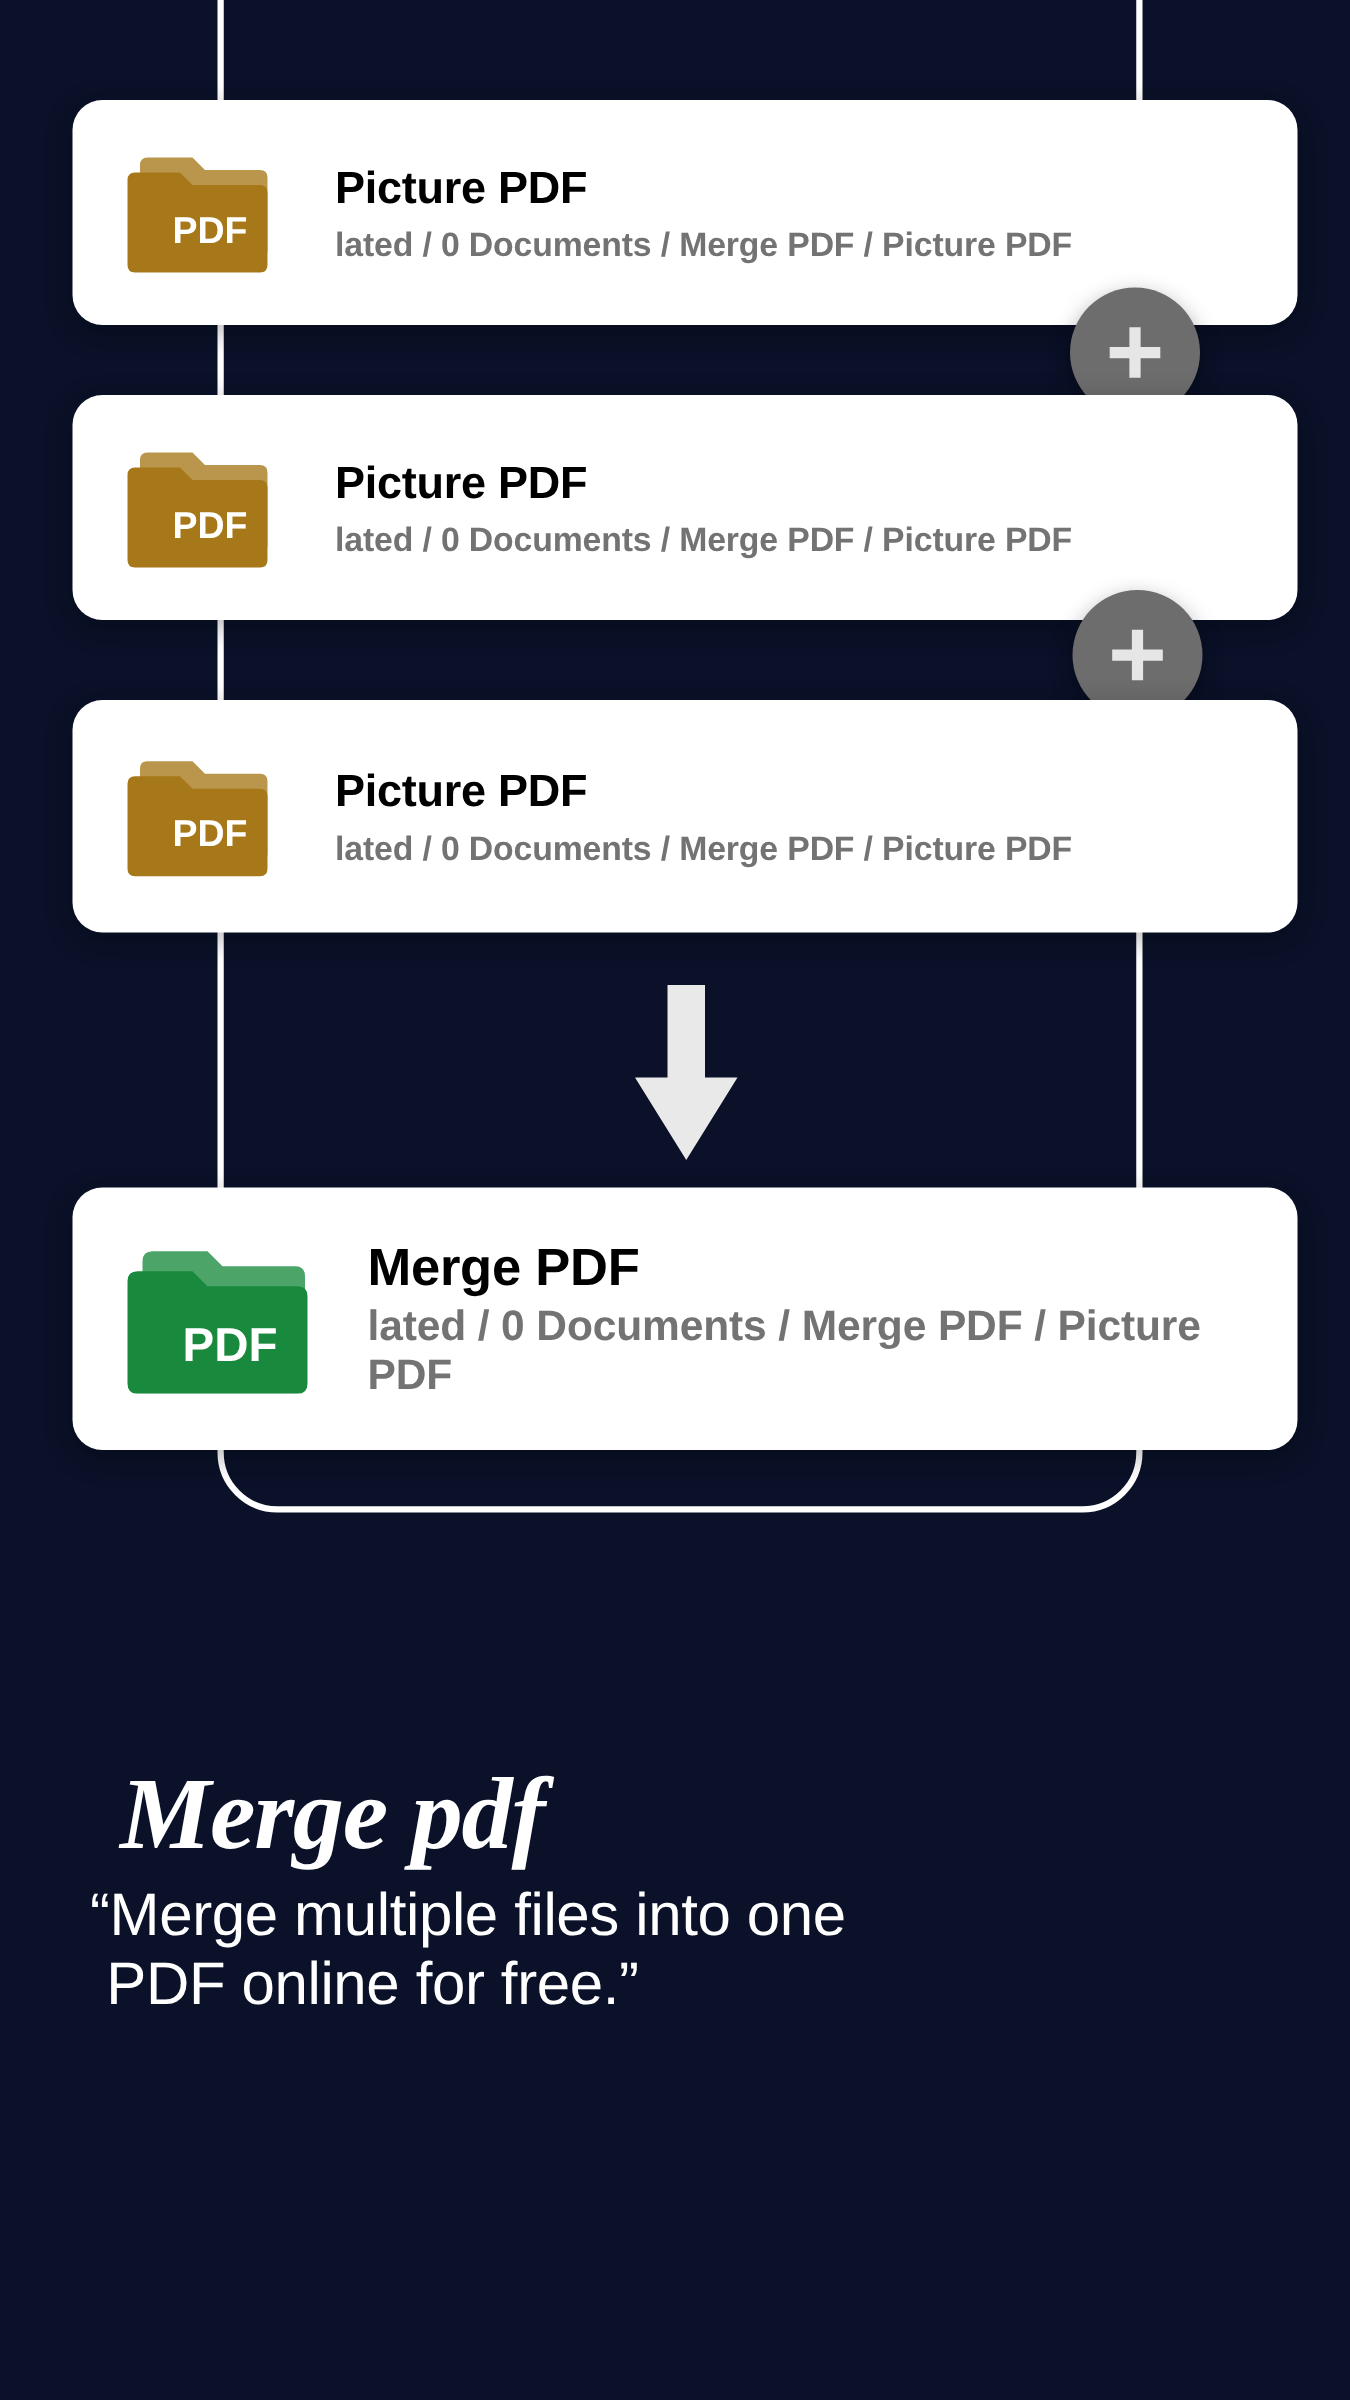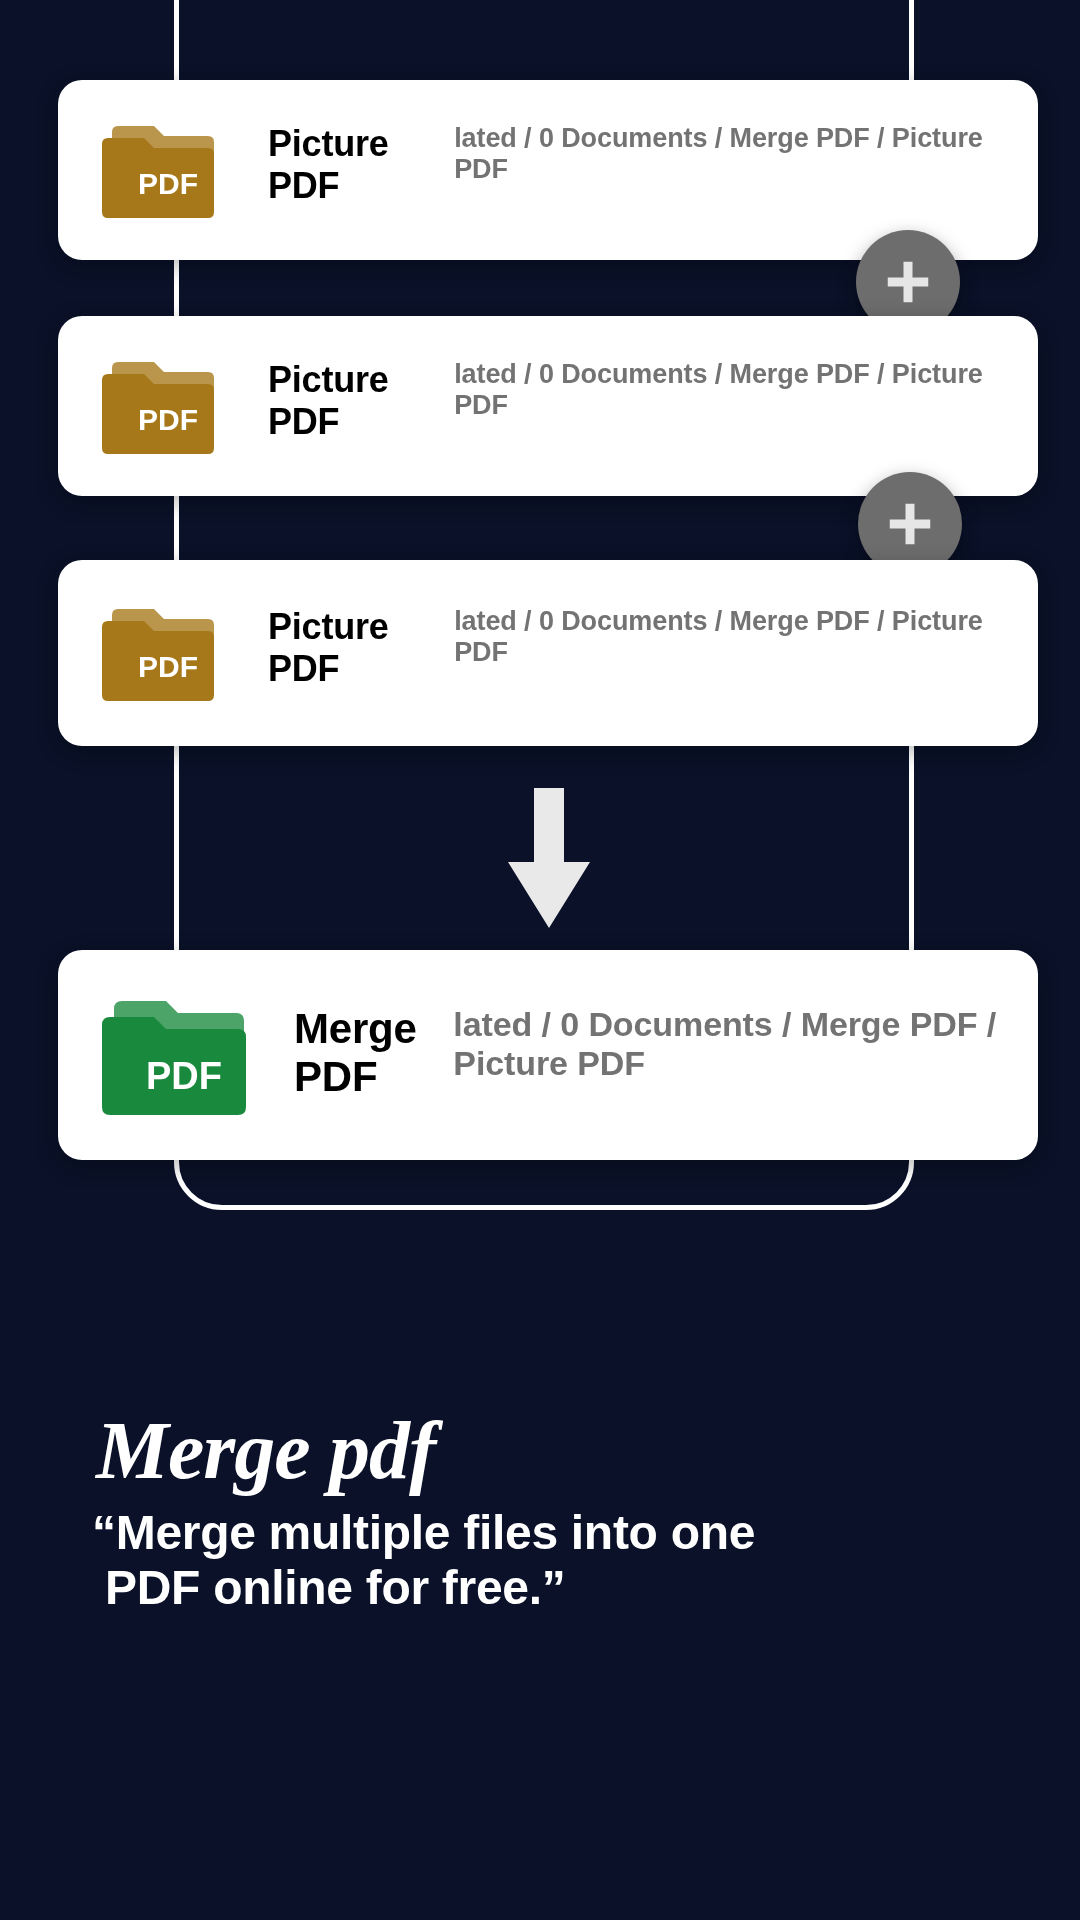--- a/index.html
+++ b/index.html
@@ -31,21 +31,21 @@
       padding: 26px 40px;
       box-shadow: 0 6px 22px rgba(0,0,0,0.28);
     }
     .card-1 { top: 80px; height: 180px; }
     .card-2 { top: 316px; height: 180px; }
     .card-3 { top: 560px; height: 186px; }
     .card-result { top: 950px; height: 210px; }
     .folder-icon { width: 120px; height: 100px; margin-right: 50px; flex-shrink: 0; position: relative; }
     .folder-icon svg { width: 100%; height: 100%; display: block; }
     .folder-icon.large { width: 150px; height: 120px; margin-right: 46px; }
-    .card-text { display: flex; flex-direction: row; }
+    .card-text { display: flex; flex-direction: column; }
     .card-title {
       font-size: 36px;
       font-weight: 700;
       color: #000;
       margin-bottom: 10px;
       letter-spacing: -0.2px;
     }
     .card-subtitle {
       font-size: 27px;
       font-weight: 600;
@@ -82,25 +82,25 @@
       top: 1404px;
       color: #fff;
       font-family: Georgia, 'Times New Roman', serif;
       font-size: 82px;
       font-weight: 700;
       font-style: italic;
       letter-spacing: -1px;
     }
     .subheadline {
       position: absolute;
-      left: 92px;
+      left: 72px;
       top: 1505px;
       color: #fff;
       font-size: 48px;
-      font-weight: 700;
+      font-weight: 400;
       line-height: 1.15;
       letter-spacing: -0.3px;
     }
   </style>
 </head>
 <body>
 
 <div class="container-outline"></div>
 
 <div class="card card-1">

